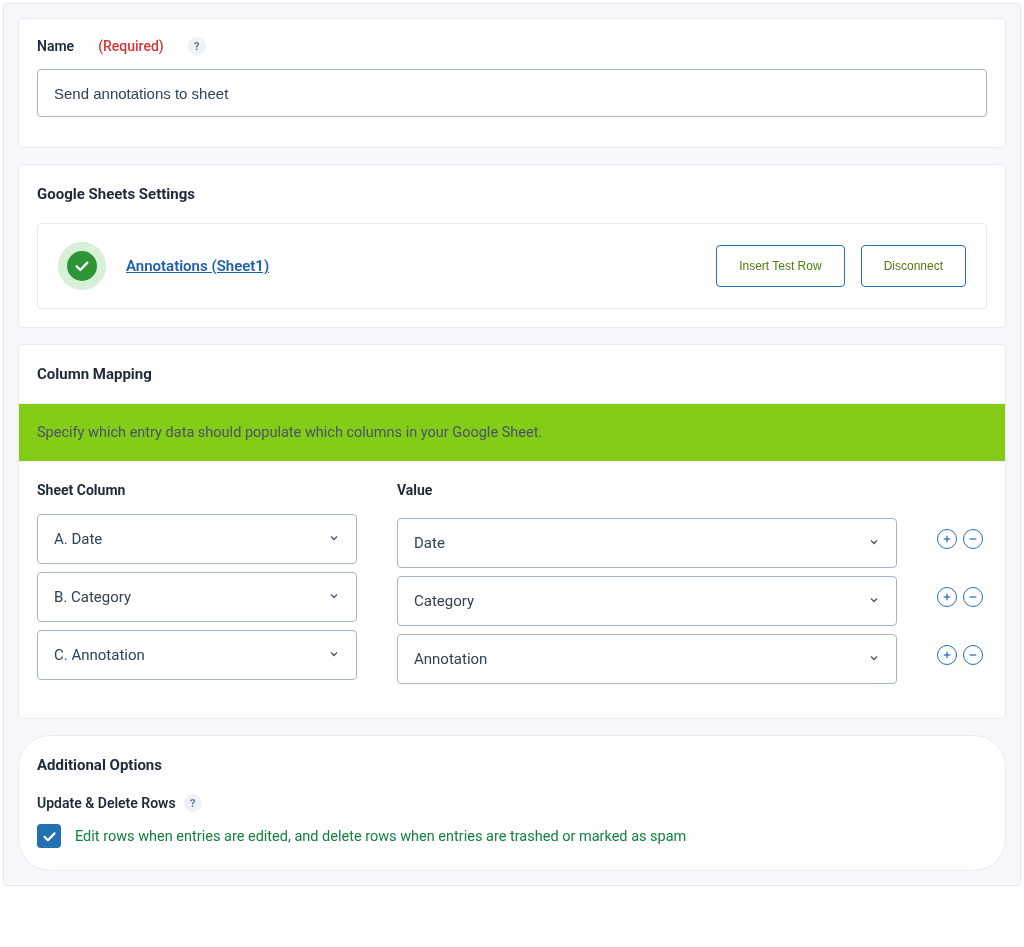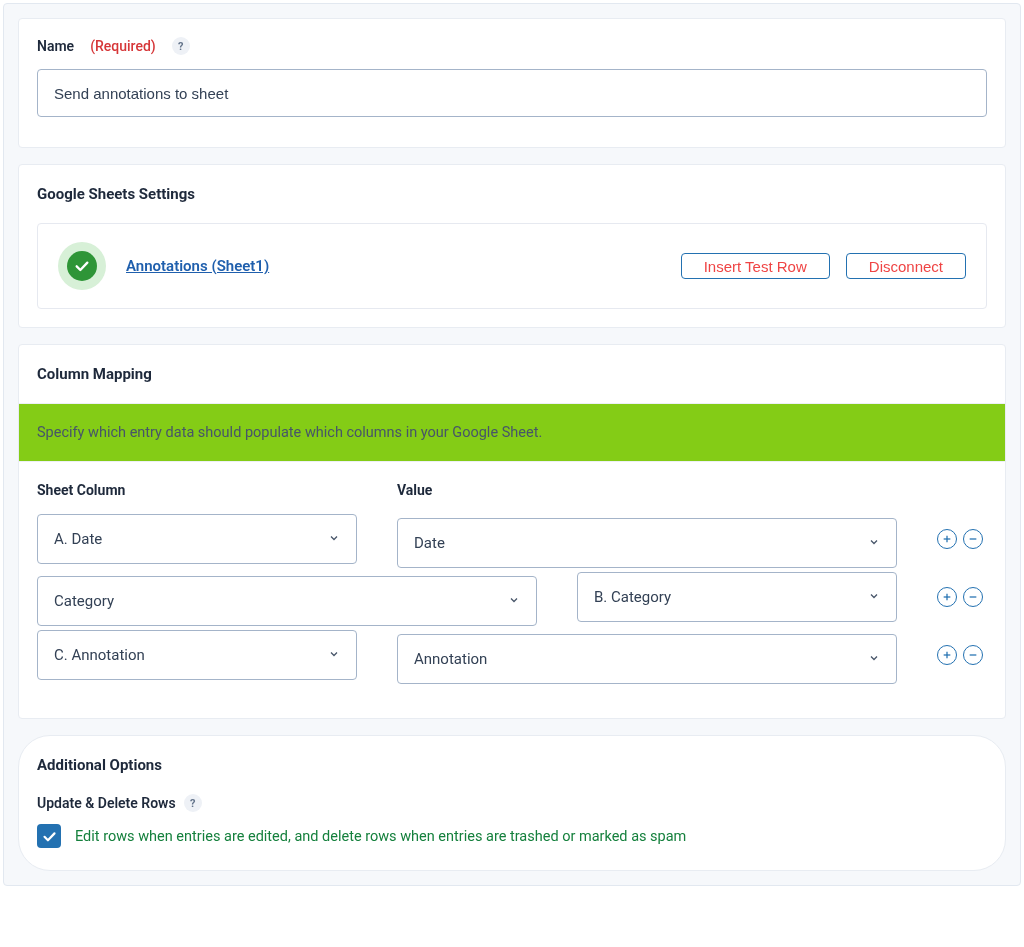--- a/index.html
+++ b/index.html
@@ -21,21 +21,21 @@
     background: #fff;
     border: 1px solid #e8ecf2;
     border-radius: 4px;
     margin-bottom: 16px;
   }
   .card:last-child { margin-bottom: 0; border-radius: 32px; }
   .card-pad { padding: 18px 18px 30px 18px; }
   .label-row {
     display: flex;
     align-items: center;
-    gap: 16px;
+    gap: 24px;
     margin-bottom: 14px;
     font-size: 14px;
     font-weight: 600;
     color: #1e293b;
   }
   .req { color: #d63638; font-weight: 500; text-align: right; }
   .help-badge {
     display: inline-flex;
     align-items: center;
     justify-content: center;
@@ -86,27 +86,27 @@
     display: flex; align-items: center; justify-content: center;
   }
   .conn-link {
     color: #1f5fad;
     font-weight: 600;
     text-decoration: underline;
     font-size: 15px;
   }
   .conn-right { display: flex; gap: 16px; }
   .btn-outline {
-    height: 26px;
+    height: 42px;
     padding: 0 22px;
     border: 1.5px solid #2371b1;
     border-radius: 4px;
     background: #fff;
-    color: #ef4444;
-    font-size: 15px;
+    color: #4d7c0f;
+    font-size: 12px;
     font-weight: 500;
     cursor: pointer;
   }
   .desc-bar {
     background: #84cc16;
     border-top: 1px solid #edf0f6;
     border-bottom: 1px solid #edf0f6;
     padding: 20px 18px;
     color: #475569;
     font-size: 14.5px;
@@ -230,28 +230,28 @@
             </div>
           <div class="circ-btn">
               <svg width="10" height="10" viewBox="0 0 24 24" fill="none" stroke="currentColor" stroke-width="3">
                 <line x1="4" y1="12" x2="20" y2="12"></line>
               </svg>
             </div>
         </div>
       </div>
 
       <div class="map-row">
+        <div class="select col1">
+          <span>B. Category</span>
+          <span class="chev"><svg width="12" height="12" viewBox="0 0 24 24" fill="none" stroke="currentColor" stroke-width="2.5">
+                <polyline points="6 9 12 15 18 9"></polyline>
+              </svg></span>
+        </div>
         <div class="select col2">
           <span>Category</span>
-          <span class="chev"><svg width="12" height="12" viewBox="0 0 24 24" fill="none" stroke="currentColor" stroke-width="2.5">
-                <polyline points="6 9 12 15 18 9"></polyline>
-              </svg></span>
-        </div>
-        <div class="select col1">
-          <span>B. Category</span>
           <span class="chev"><svg width="12" height="12" viewBox="0 0 24 24" fill="none" stroke="currentColor" stroke-width="2.5">
                 <polyline points="6 9 12 15 18 9"></polyline>
               </svg></span>
         </div>
         <div class="row-actions">
           <div class="circ-btn">
               <svg width="10" height="10" viewBox="0 0 24 24" fill="none" stroke="currentColor" stroke-width="3">
                 <line x1="12" y1="4" x2="12" y2="20"></line>
                 <line x1="4" y1="12" x2="20" y2="12"></line>
               </svg>

